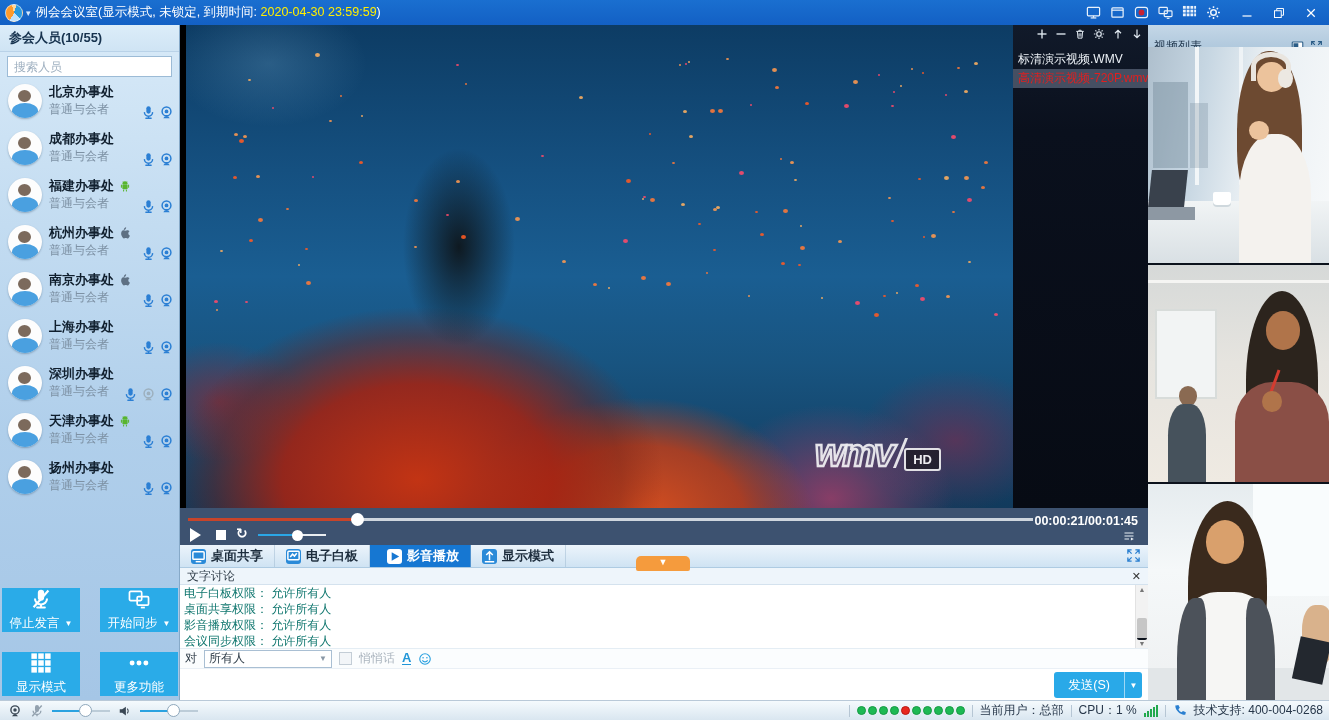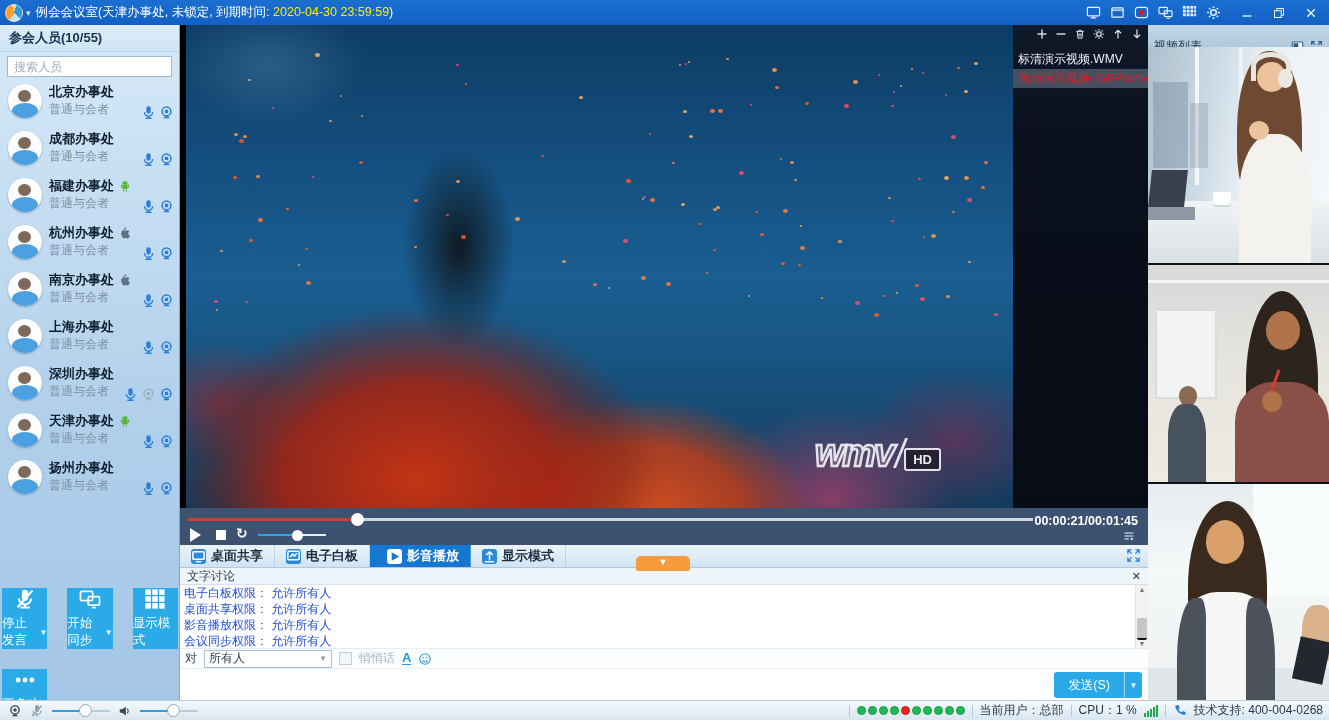--- a/index.html
+++ b/index.html
@@ -48,21 +48,21 @@
   .plat-ic{width:14px;height:14px;display:inline-block;}
   .plat-ic.android{color:#58b52e;}
   .plat-ic.apple{color:#5e7083;}
   .devices{position:absolute;right:6px;bottom:5px;display:flex;gap:3px;}
   .dev-ic{width:15px;height:15px;color:#2b7fd4;cursor:pointer;}
   .dev-ic.gray{color:#9db0be;}
   .p-row.admin .devices{bottom:14px;}
 
   
   #sb-actions{position:absolute;left:0;top:561px;width:180px;height:112px;display:grid;
-              grid-template-columns:1fr 1fr 1fr;grid-template-rows:1fr 1fr;gap:20px;padding:2px;box-sizing:border-box;}
+              grid-template-columns:1fr 1fr;grid-template-rows:1fr 1fr;gap:20px;padding:2px;box-sizing:border-box;}
   .act-btn{background:#2aabe8;color:#fff;display:flex;flex-direction:column;align-items:center;justify-content:center;
            gap:5px;cursor:pointer;}
   .act-btn .ico{width:22px;height:22px;}
   .act-lab{font-size:12.5px;display:flex;align-items:center;gap:5px;}
   .act-caret{font-size:8px;}
 
   
   #main{position:absolute;left:180px;top:25px;width:968px;height:675px;background:#dfe9f3;}
   #video-area{position:absolute;left:0;top:0;width:968px;height:483px;background:#000;}
   #video-frame{position:absolute;left:6px;top:0;width:827px;height:483px;overflow:hidden;cursor:pointer;
@@ -120,21 +120,21 @@
   #expand-btn{position:absolute;right:7px;top:523px;width:15px;height:15px;color:#2a7fd0;cursor:pointer;z-index:4;}
   #collapse-handle{position:absolute;left:456px;top:531px;width:54px;height:15px;background:#f59b3d;
                    border-radius:5px 5px 2px 2px;z-index:6;color:#fff;text-align:center;font-size:9px;line-height:13px;cursor:pointer;}
 
   
   #chat-header{position:absolute;left:0;top:543px;width:968px;height:17px;background:#eef5fb;border-bottom:1px solid #d4e2ee;
                box-sizing:border-box;display:flex;align-items:center;justify-content:space-between;padding:0 7px;}
   #chat-title{font-size:12px;color:#2c3a46;}
   #chat-close{font-size:11px;color:#333;cursor:pointer;font-weight:bold;}
   #chat-msgs{position:absolute;left:0;top:560px;width:968px;height:63px;background:#fff;overflow:hidden;}
-  .msg-line{padding-left:4px;font-size:12px;line-height:16px;color:#1d4ed8;white-space:nowrap;}
+  .msg-line{padding-left:4px;font-size:12px;line-height:16px;color:#0f766e;white-space:nowrap;}
   #chat-scroll{position:absolute;right:0;top:0;width:13px;height:63px;background:#f2f2f2;border-left:1px solid #e2e2e2;box-sizing:border-box;}
   #chat-scroll .arr{position:absolute;left:0;width:12px;text-align:center;font-size:7px;color:#777;cursor:pointer;}
   #chat-scroll .thumb{position:absolute;left:1px;top:33px;width:10px;height:20px;background:#c6c6c6;border-radius:2px;cursor:pointer;}
   #chat-controls{position:absolute;left:0;top:623px;width:968px;height:20px;background:#fbfdfe;border-top:1px solid #e4edf4;
                  box-sizing:border-box;display:flex;align-items:center;gap:7px;padding:0 5px;}
   #to-label{color:#2c3a46;}
   #recipient-select{width:118px;height:16px;border:1px solid #a9bfd3;background:#fff;display:flex;align-items:center;
                     justify-content:space-between;padding:0 4px;cursor:pointer;color:#2c3a46;}
   #recipient-select .sel-caret{color:#8a98a6;font-size:8px;}
   #whisper-box{width:11px;height:11px;border:1px solid #c3cdd6;background:#f2f5f8;cursor:pointer;}
@@ -216,21 +216,21 @@
   #phone-ic{width:14px;height:14px;color:#2a7fd0;}
 </style>
 </head>
 <body>
 
 <div id="app">
 
   <header id="titlebar">
     <span id="logo"></span>
     <span id="logo-caret">▾</span>
-    <span id="tb-title"><span>例会会议室(天津办事处, 未锁定, 到期时间: </span><span class="t-time">2020-04-30 23:59:59</span><span>)</span></span>
+    <span id="tb-title"><span>例会会议室(显示模式, 未锁定, 到期时间: </span><span class="t-time">2020-04-30 23:59:59</span><span>)</span></span>
     <div id="tb-icons">
         <span class="tb-icon ico">
           <svg viewBox="0 0 16 16" fill="none" stroke="currentColor" stroke-width="1.3">
             <rect x="1.5" y="2.5" width="13" height="9" rx="1"></rect>
             <line x1="8" y1="11.5" x2="8" y2="13.5"></line>
             <line x1="5" y1="13.8" x2="11" y2="13.8"></line>
           </svg>
         </span>
         <span class="tb-icon ico">
           <svg viewBox="0 0 16 16" fill="none" stroke="currentColor" stroke-width="1.3">

